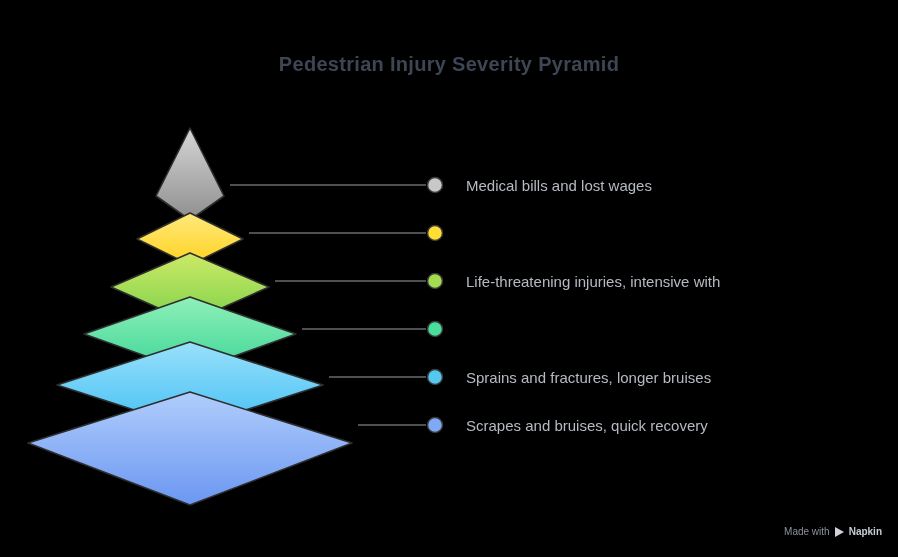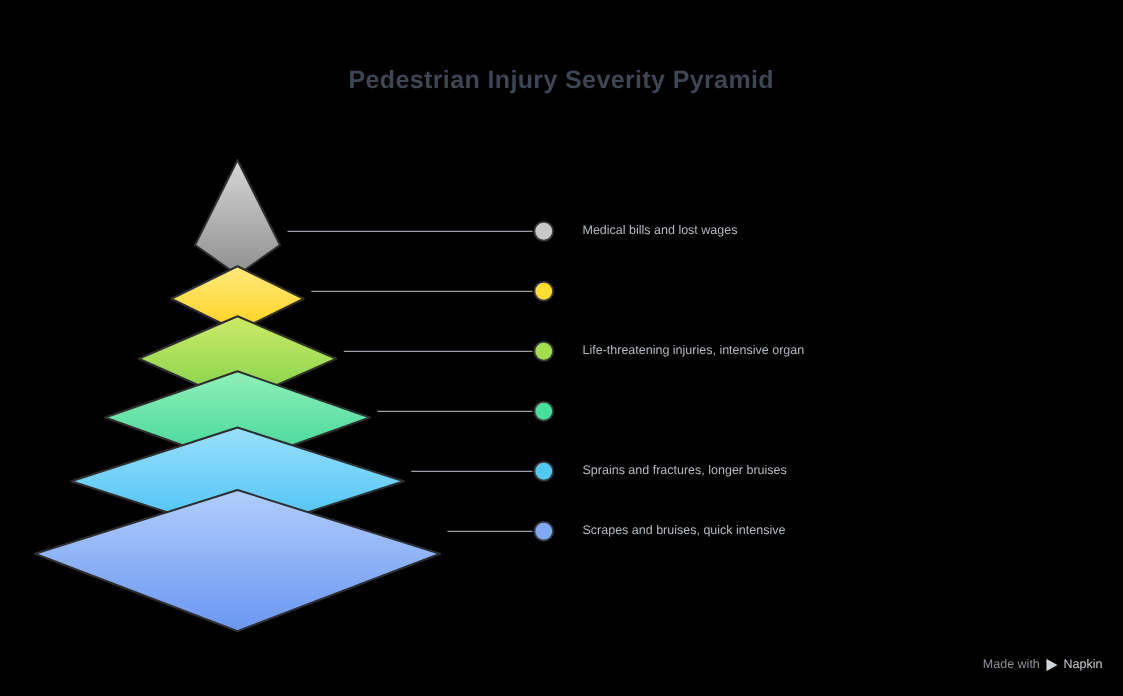--- a/index.html
+++ b/index.html
@@ -7,27 +7,27 @@
     position:relative;width:898px;height:557px;background:#000;overflow:hidden;
     font-family:"Liberation Sans",sans-serif;
   }
   .title{
     position:absolute;top:53px;left:0;width:898px;text-align:center;
     font-size:20px;font-weight:bold;color:#3e4553;letter-spacing:.3px;
   }
   .pyramid-svg{position:absolute;top:0;left:0;}
   .layer-label{
     position:absolute;left:466px;transform:translateY(-50%);
-    font-size:10px;color:#b6bac1;white-space:nowrap;
+    font-size:15px;color:#b6bac1;white-space:nowrap;
   }
   .watermark{
     position:absolute;right:16px;bottom:20px;display:flex;align-items:center;gap:5px;
     font-size:10px;color:#8d9298;cursor:pointer;padding-left:44px;
   }
-  .watermark .brand{color:#c9cdd2;font-weight:normal;}
+  .watermark .brand{color:#c9cdd2;font-weight:bold;}
   polygon{stroke:#2e2e2e;stroke-width:1.6;stroke-linejoin:round;}
   line{stroke:#9aa0a6;stroke-width:1;}
   circle{stroke:#3a3a3a;stroke-width:1.5;}
 </style>
 </head>
 <body>
 
 <div class="canvas">
 
   <div class="title">Pedestrian Injury Severity Pyramid</div>
@@ -76,23 +76,23 @@
 
     <circle cx="435" cy="185" r="7.5" fill="#c8c8c8"></circle>
     <circle cx="435" cy="233" r="7.5" fill="#ffdd33"></circle>
     <circle cx="435" cy="281" r="7.5" fill="#a4dc4f"></circle>
     <circle cx="435" cy="329" r="7.5" fill="#4ade9d"></circle>
     <circle cx="435" cy="377" r="7.5" fill="#55c8f2"></circle>
     <circle cx="435" cy="425" r="7.5" fill="#7fa8f5"></circle>
   </svg>
 
   <div class="layer-label" style="top:185px">Medical bills and lost wages</div>
-  <div class="layer-label" style="top:281px">Life-threatening injuries, intensive organ</div>
+  <div class="layer-label" style="top:281px">Life-threatening injuries, intensive with</div>
   <div class="layer-label" style="top:377px">Sprains and fractures, longer bruises</div>
-  <div class="layer-label" style="top:425px">Scrapes and bruises, quick intensive</div>
+  <div class="layer-label" style="top:425px">Scrapes and bruises, quick recovery</div>
 
   <div class="watermark">
     <span>Made with</span>
     <span style="display:inline-flex">
       <svg width="9" height="10" viewBox="0 0 9 10">
           <path d="M0,0 L9,5 L0,10 Z" fill="#d0d3d7"></path>
         </svg>
     </span>
     <span class="brand">Napkin</span>
   </div>

